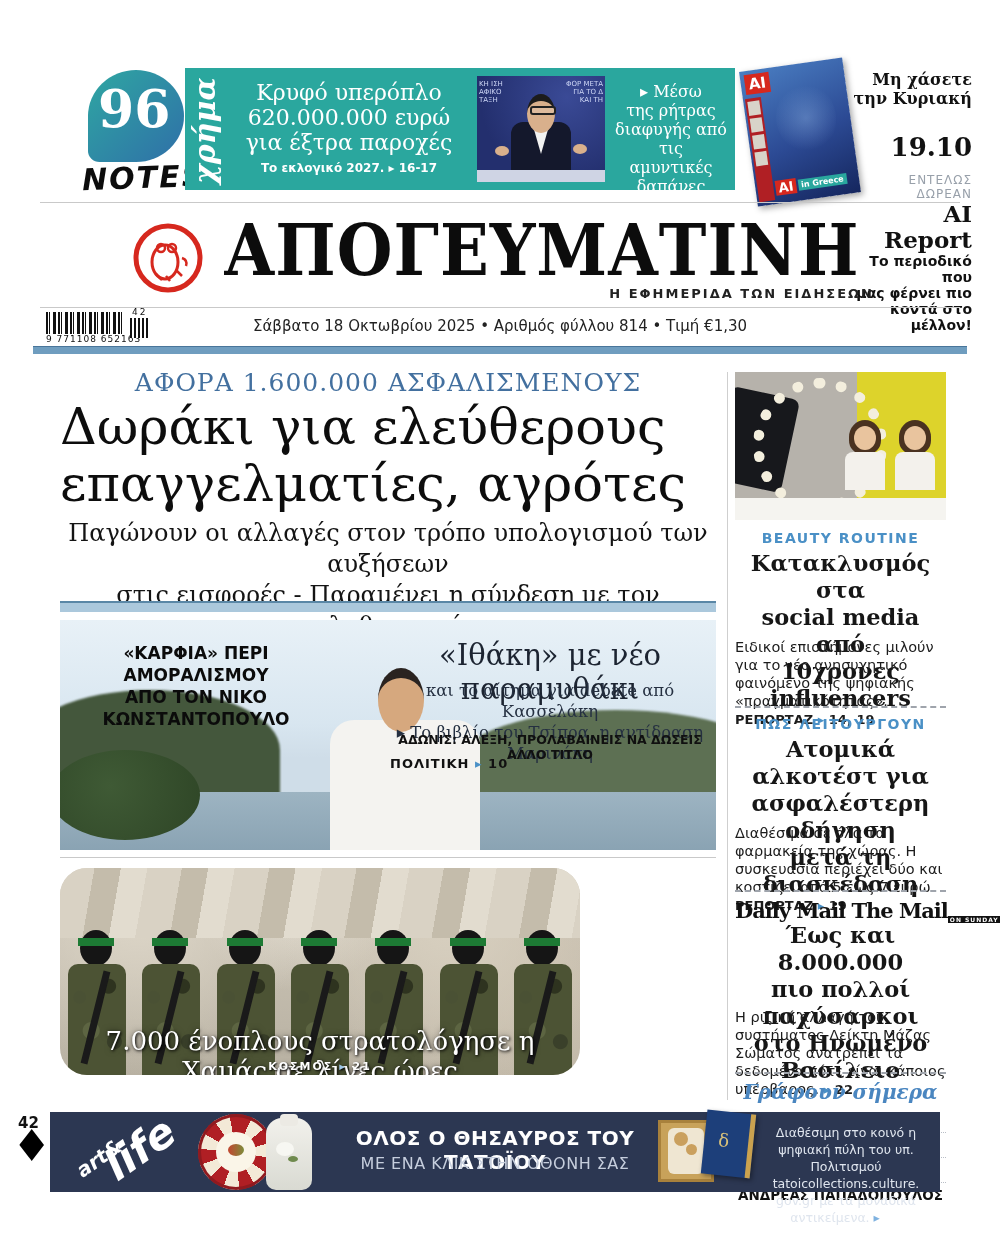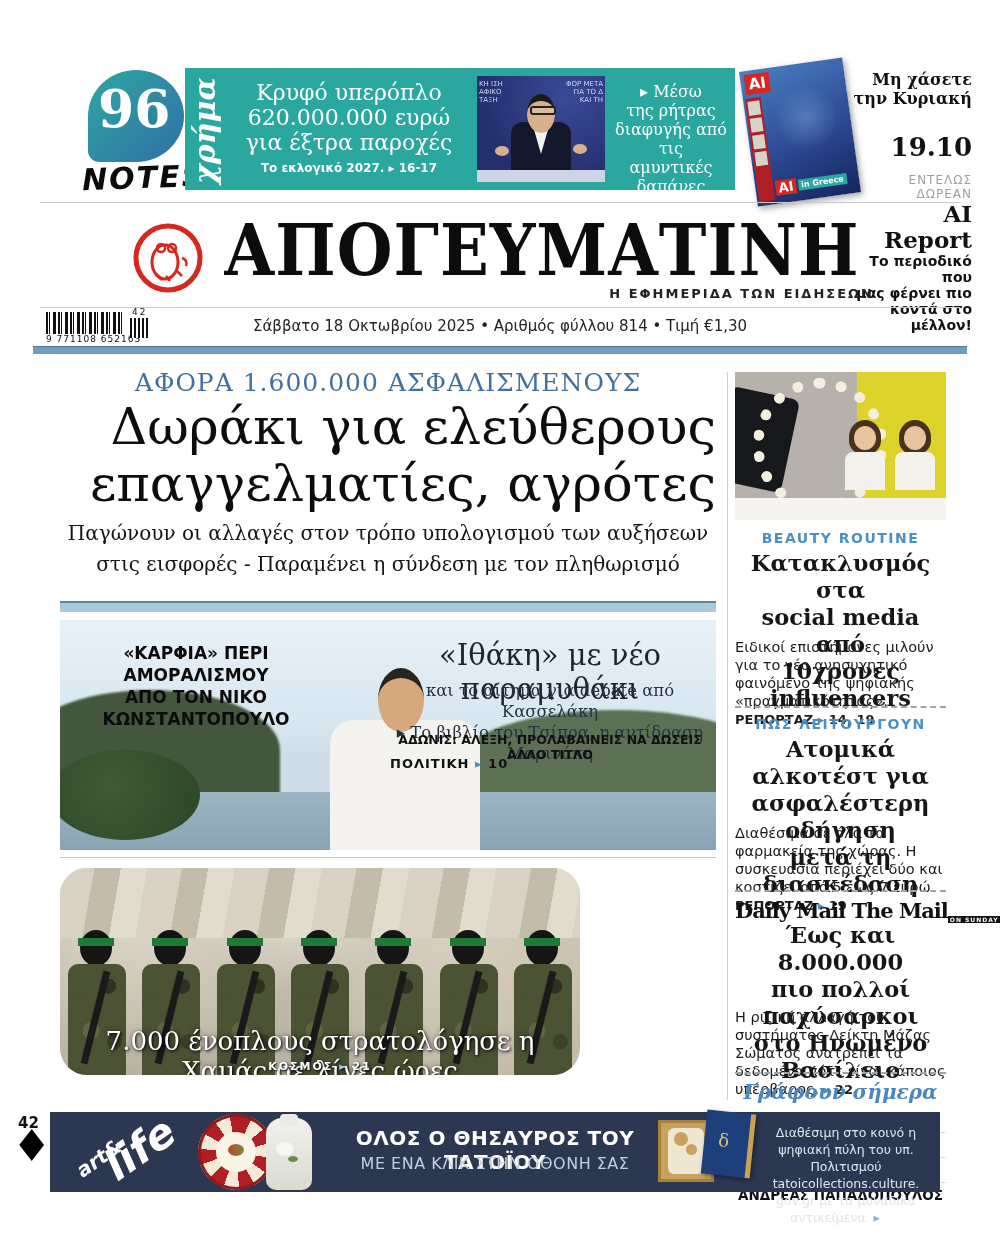--- a/index.html
+++ b/index.html
@@ -83,24 +83,24 @@
      repeating-linear-gradient(90deg,#111 0 2px,#fff 2px 3px,#111 3px 4px,#fff 4px 7px,#111 7px 10px,#fff 10px 12px);}
   .bc-num{position:absolute;left:0;top:22px;font-size:9px;letter-spacing:1px;background:#fff;}
   .bc-addon{position:absolute;left:84px;top:6px;width:20px;height:20px;background:
      repeating-linear-gradient(90deg,#111 0 2px,#fff 2px 4px);}
   .bc-addon-num{position:absolute;left:86px;top:-5px;font-size:9px;letter-spacing:2px;}
   .dateline{left:200px;top:317px;width:600px;text-align:center;font-size:15px;color:#222;}
 
   
   .kicker{left:60px;top:368px;width:656px;text-align:center;color:#43709f;
           font-family:"DejaVu Serif",serif;font-size:25px;letter-spacing:1px;}
-  .lead-h{left:60px;top:398px;width:656px;text-align:right;color:#0d0d0d;
+  .lead-h{left:60px;top:398px;width:656px;text-align:left;color:#0d0d0d;
           font-family:"DejaVu Serif",serif;font-size:51px;line-height:57px;}
   .lead-sub{left:60px;top:518px;width:656px;text-align:center;color:#141414;
-          font-family:"DejaVu Serif",serif;font-size:20px;line-height:31px;}
+          font-family:"DejaVu Serif",serif;font-size:24px;line-height:31px;}
   .lead-ref{left:60px;top:586px;width:656px;text-align:center;font-size:12.5px;font-weight:bold;letter-spacing:1px;}
   .arr{color:#4a90c6;font-weight:bold;}
 
   
   .rc{left:735px;width:211px;}
   .rc-photo{top:372px;height:148px;overflow:hidden;background:linear-gradient(90deg,#b6b2ab 0 58%,#ddd32b 58% 100%);}
   .ring{position:absolute;left:18px;top:6px;width:112px;height:112px;border-radius:50%;
         border:11px dotted #f3eedd;}
   .camera{position:absolute;left:-14px;top:20px;width:70px;height:95px;background:#17181c;
           border-radius:8px;transform:rotate(12deg);}

